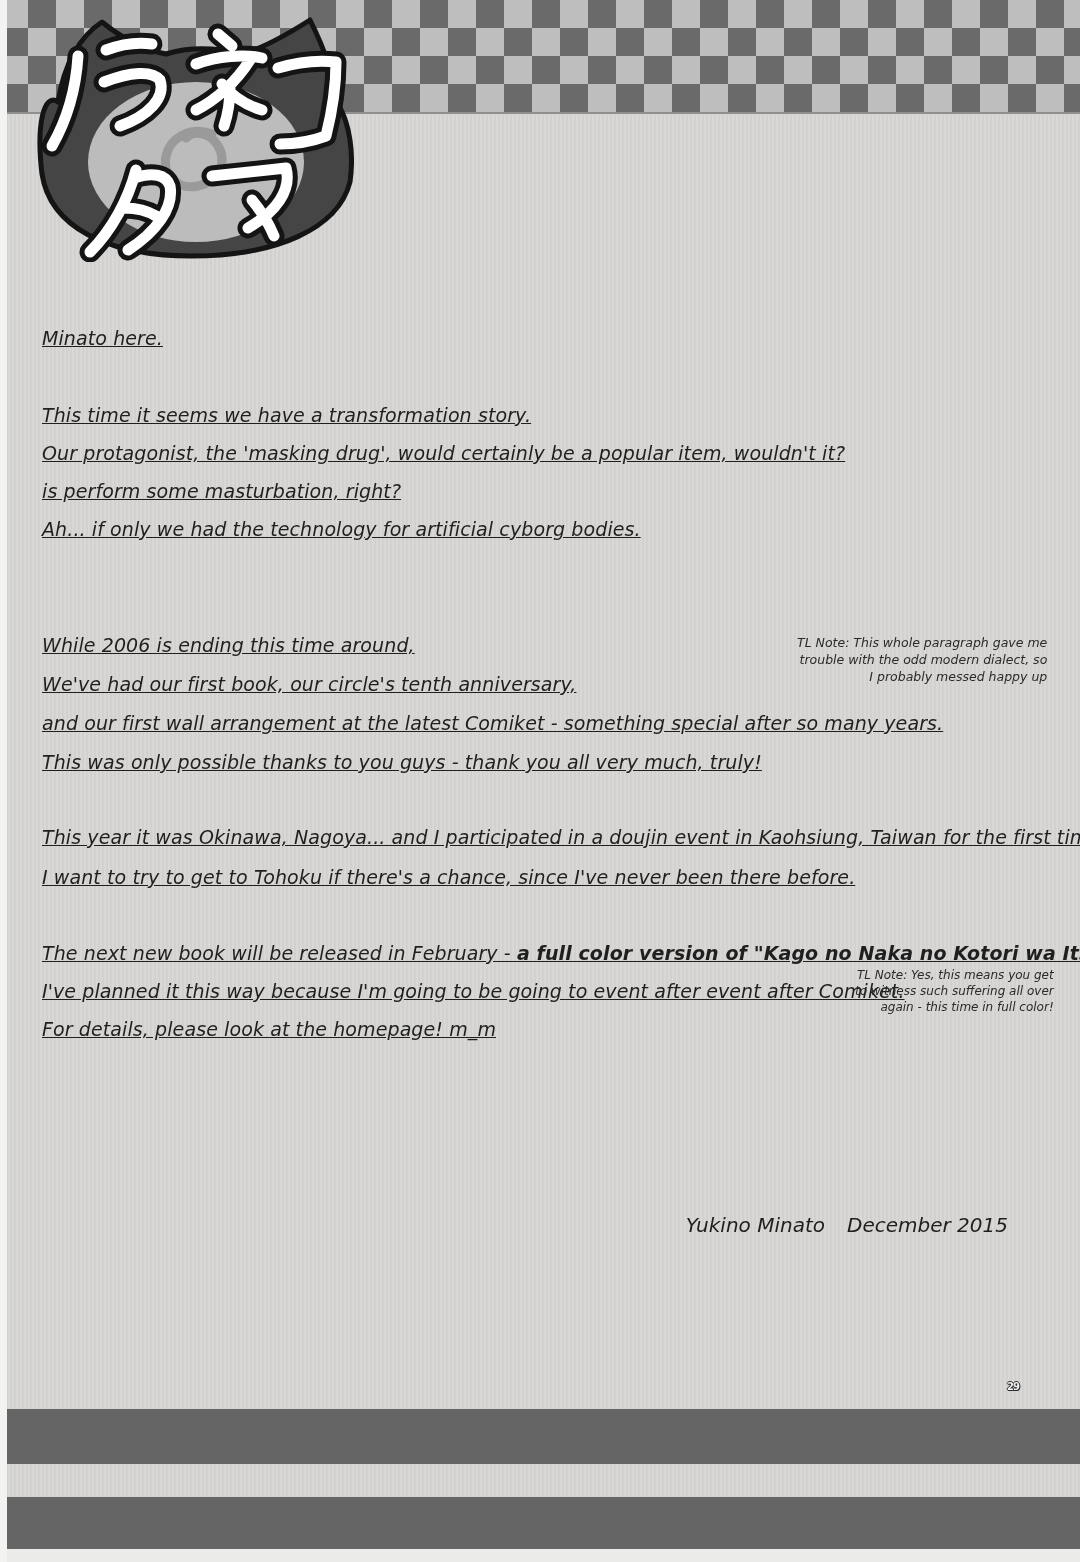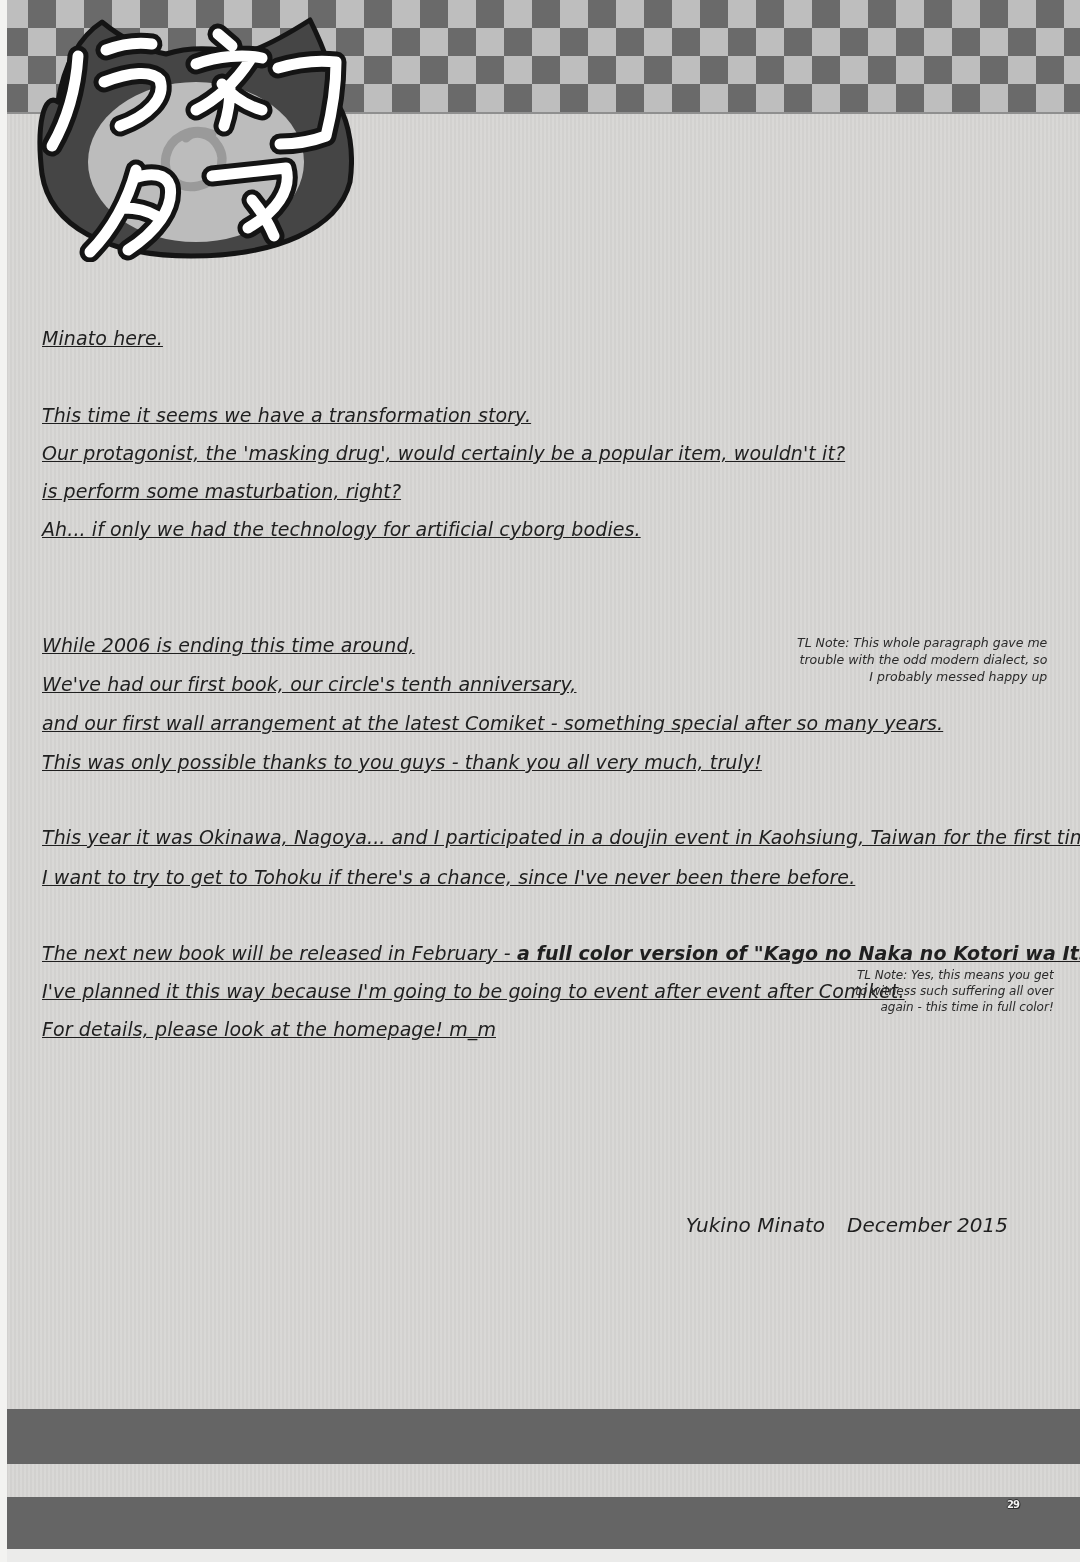--- a/index.html
+++ b/index.html
@@ -48,21 +48,21 @@
     font-style:italic;font-size:20px;color:#1f1f1f;white-space:nowrap;margin-top:12px;
   }
   .signature .sig-date{margin-left:22px;}
   
   .band{position:absolute;left:0;width:1080px;background:#656565;}
   .band.b1{top:1409px;height:55px;}
   .band.b2{top:1497px;height:52px;}
   .bottom-strip{position:absolute;left:0;top:1549px;width:1080px;height:13px;background:#ebebea;}
   .left-strip{position:absolute;left:0;top:0;width:7px;height:1562px;background:#f3f3f1;z-index:5;}
   .page-number{
-    position:absolute;left:1007px;top:1499px;
+    position:absolute;left:1007px;top:1381px;
     font-style:normal;font-size:10px;font-weight:bold;color:#f2f2f2;
     text-shadow:1px 0 0 #2e2e2e,-1px 0 0 #2e2e2e,0 1px 0 #2e2e2e,0 -1px 0 #2e2e2e,1px 1px 0 #2e2e2e;
     letter-spacing:-1px;
   }
 </style>
 </head>
 <body>
 
 <div class="page">
 

